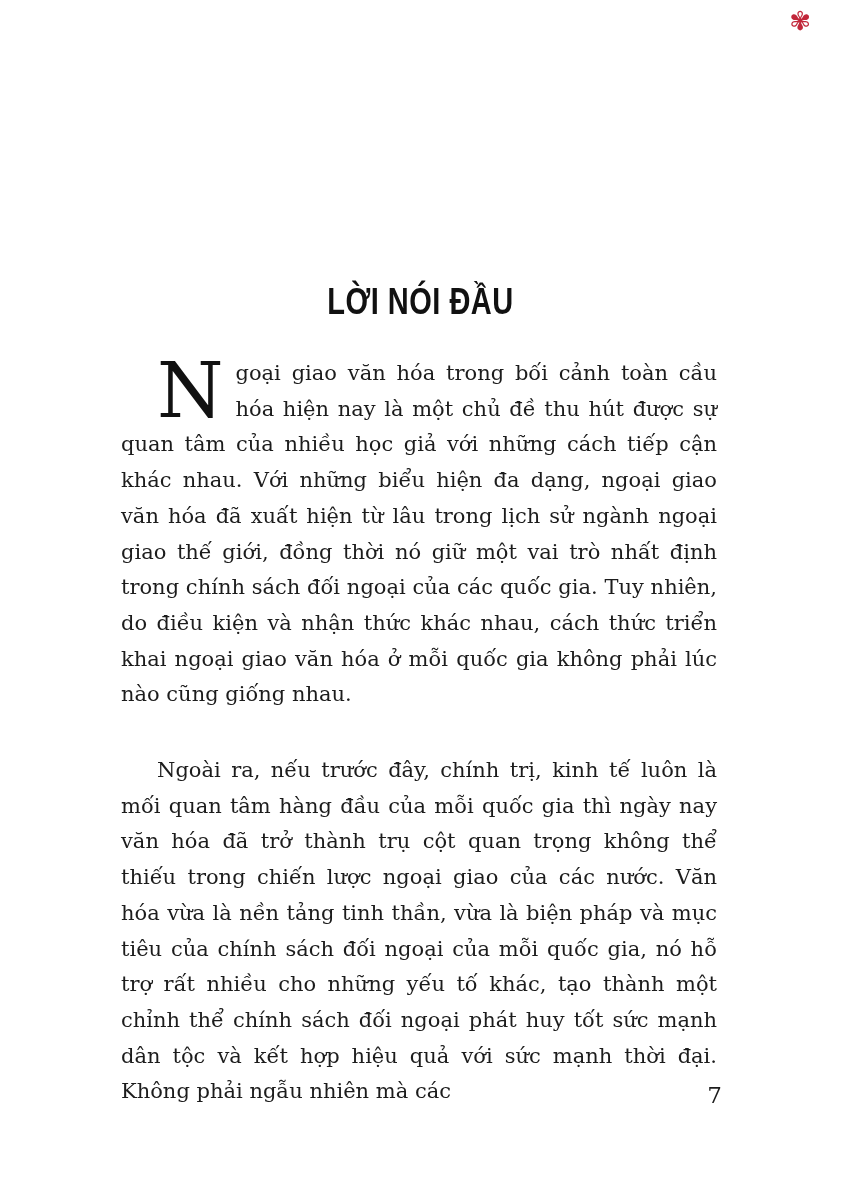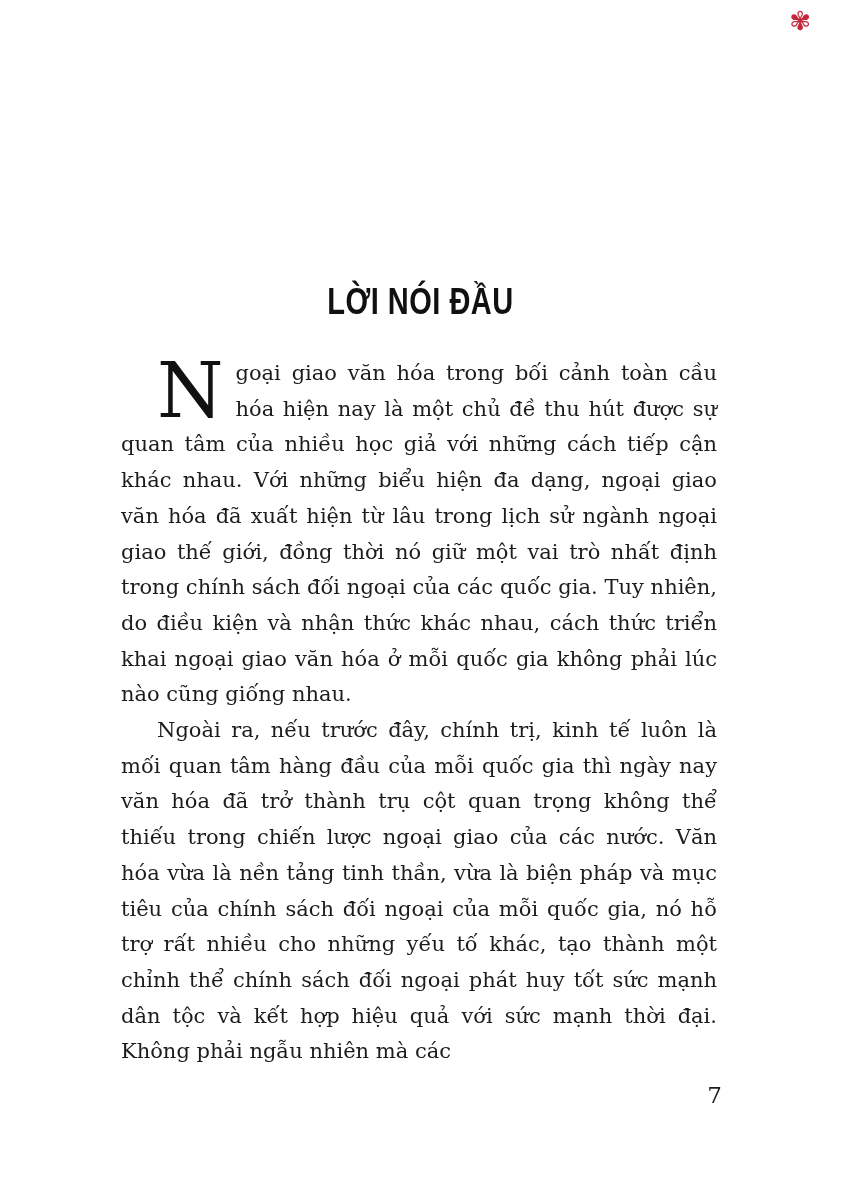--- a/index.html
+++ b/index.html
@@ -40,21 +40,21 @@
   .body-text {
     position: absolute;
     top: 356px;
     left: 121px;
     width: 596px;
     font-size: 21px;
     line-height: 35.7px;
     text-align: justify;
   }
   .para { margin: 0; padding: 0; }
-  .para.indent { text-indent: 36px; }
+  .para.indent { text-indent: 36px; margin-top: 40px; }
   .dropcap {
     float: left;
     font-size: 76px;
     line-height: 62px;
     padding: 4px 12px 0 0;
     margin-left: 36px;
     color: #111111;
   }
   .page-number {
     position: absolute;

